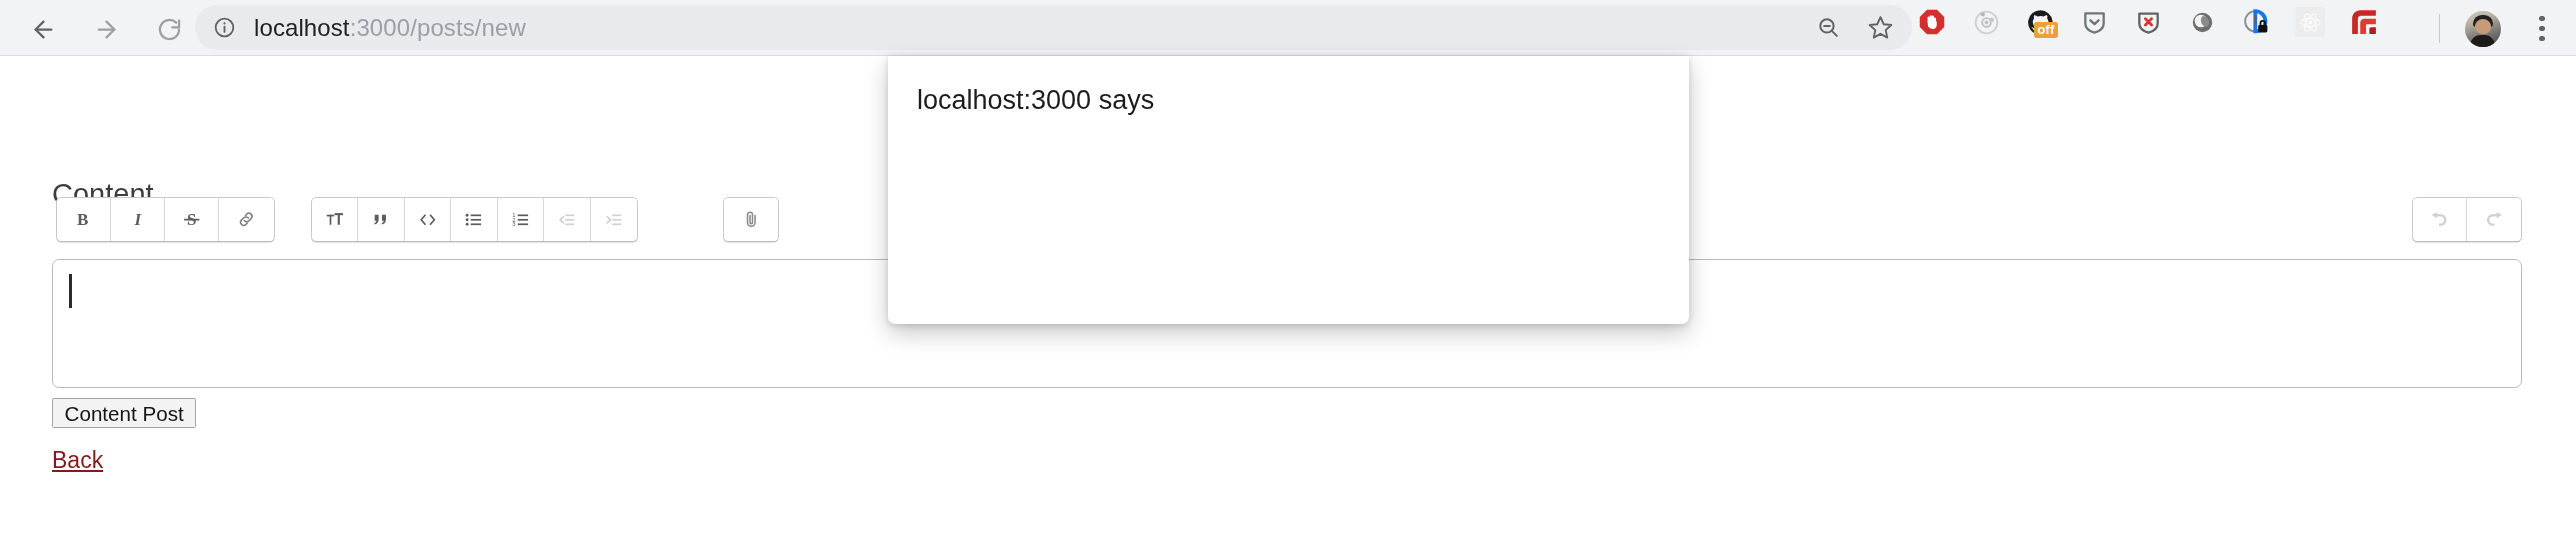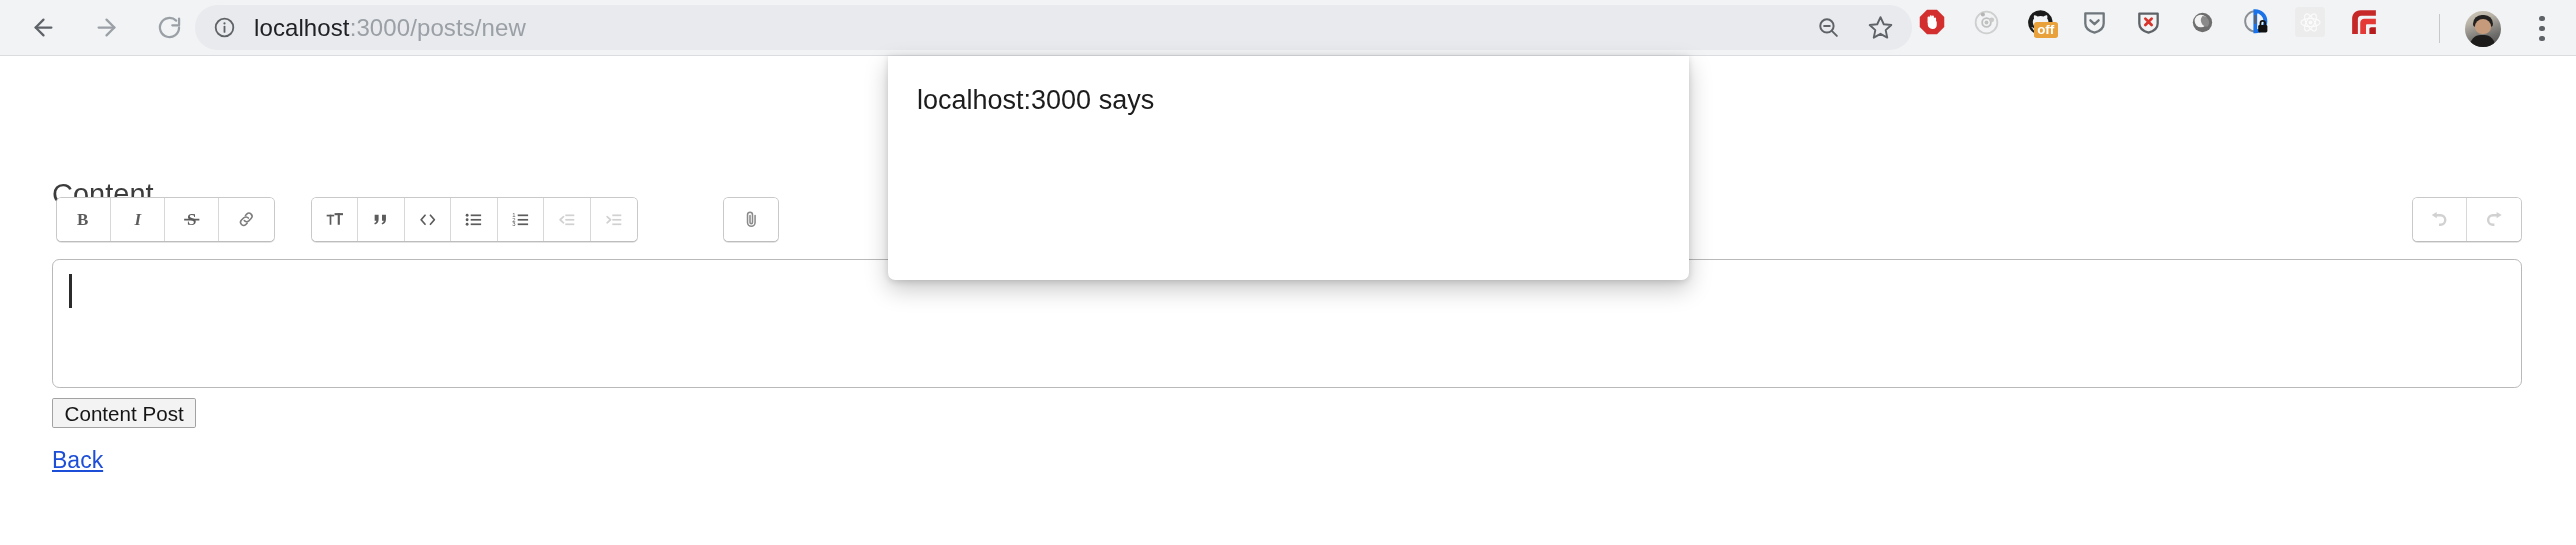--- a/index.html
+++ b/index.html
@@ -8,21 +8,21 @@
     font-family: "Liberation Sans", sans-serif;
     background: #ffffff;
     overflow: hidden;
   }
 
   
   #browser-chrome {
     position: absolute; top: 0; left: 0;
     width: 2576px; height: 56px;
     background: #f1f3f4;
-    display: flex; align-items: flex-start;
+    display: flex; align-items: flex-end;
   }
   #chrome-bottom-border {
     position: absolute; top: 55px; left: 0;
     width: 2576px; height: 0.9px; background: #dadce0;
   }
   .nav-btn {
     width: 54px; height: 54px;
     display: flex; align-items: center; justify-content: center;
     border-radius: 50%;
   }
@@ -174,28 +174,28 @@
     height: 30px; padding: 0 11.6px;
     background: #f3f3f3;
     border: 0.9px solid #a2a2a2;
     border-radius: 1.8px;
     font-size: 20.6px; color: #151515;
     font-family: "Liberation Sans", sans-serif;
     line-height: 29px;
   }
   #back-link {
     position: absolute; left: 52px; top: 391px;
-    font-size: 23px; color: #1d4ed8;
+    font-size: 23px; color: #7f1d1d;
     text-decoration: underline;
   }
 
   
   #js-dialog {
     position: absolute; left: 888px; top: 56px;
-    width: 801px; height: 224px;
+    width: 801px; height: 268px;
     background: #fff;
     border-radius: 0 0 7.2px 7.2px;
     box-shadow: 0 9px 23px rgba(0,0,0,.22), 0 1.8px 6.3px rgba(0,0,0,.13);
   }
   #dialog-title {
     position: absolute; left: 29px; top: 29px;
     font-size: 27px; color: #1c1c1c;
   }
   #dialog-message {
     position: absolute; left: 29px; top: 82px;

